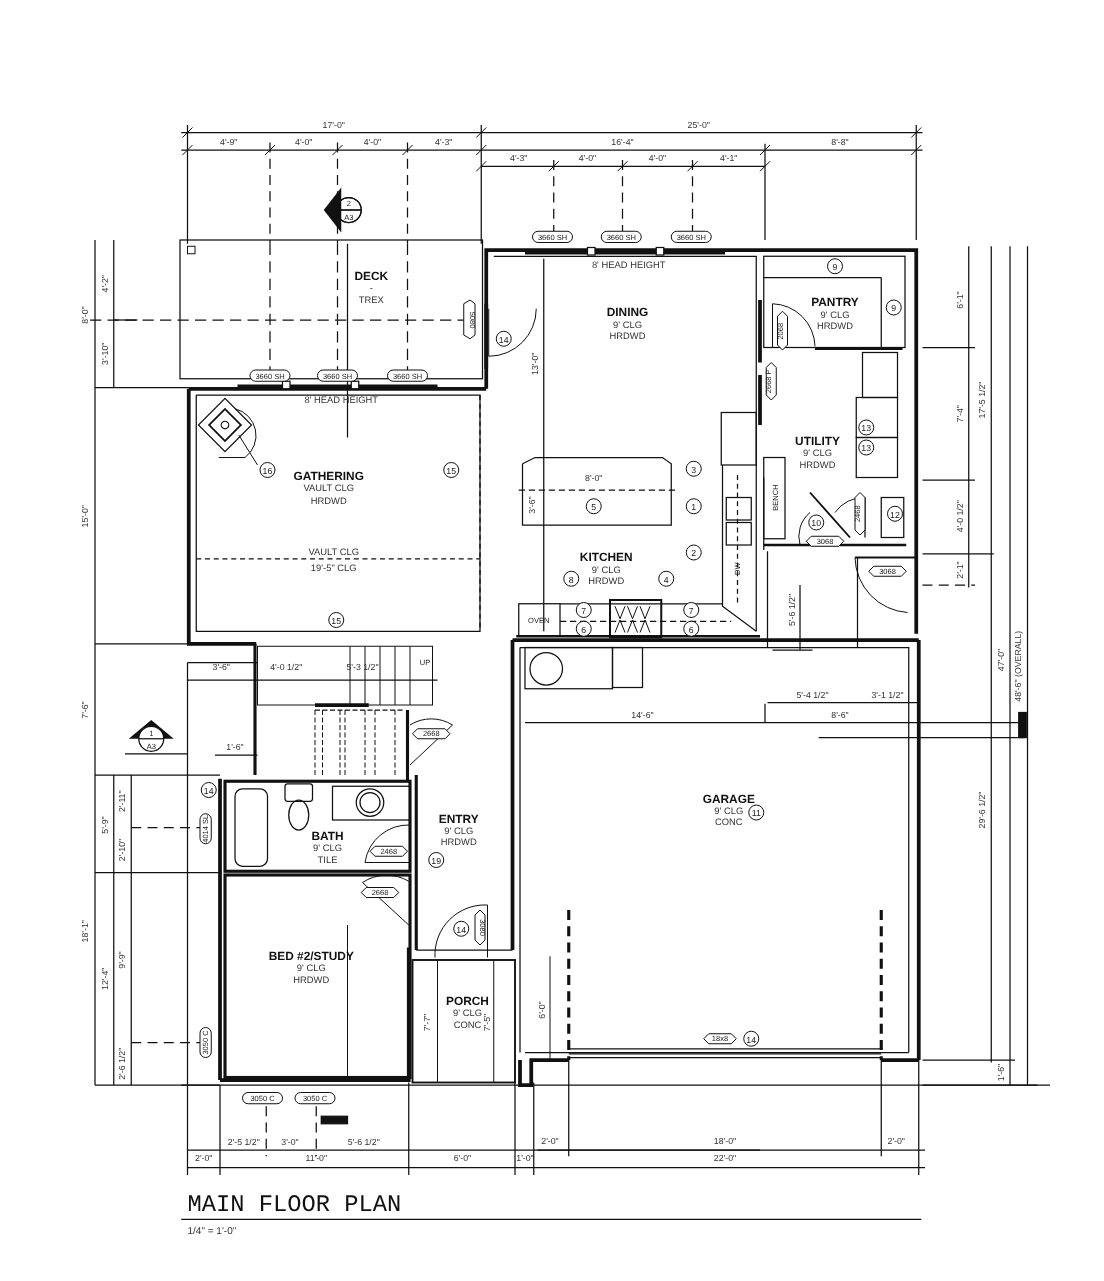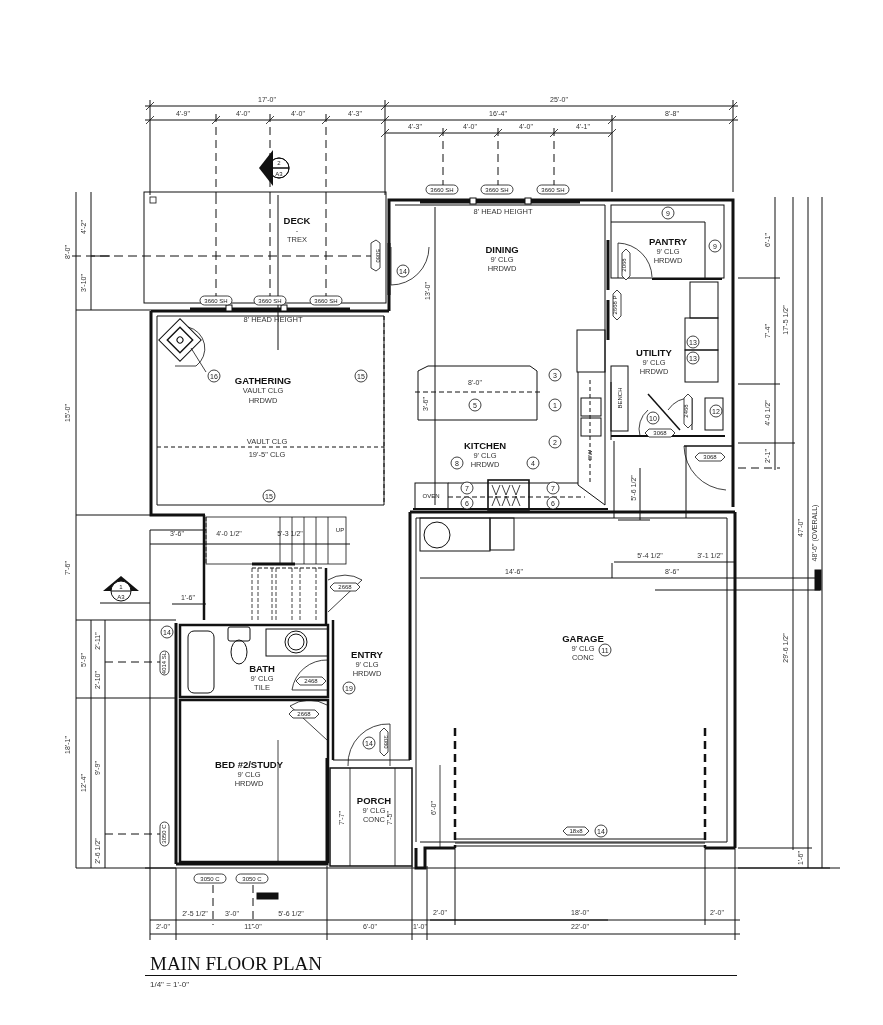--- a/index.html
+++ b/index.html
@@ -3,21 +3,21 @@
 <meta charset="utf-8">
 <style>
   html, body { margin: 0; padding: 0; background: #ffffff; }
   body { width: 883px; height: 1025px; position: relative; overflow: hidden; font-family: "Liberation Sans", sans-serif; }
   #plan { position: absolute; left: 0; top: 0; }
   .dim { font-family: "Liberation Sans", sans-serif; font-size: 7px; fill: #333; }
   .room-name { font-family: "Liberation Sans", sans-serif; font-size: 9.5px; font-weight: bold; fill: #111; }
   .room-sub { font-family: "Liberation Sans", sans-serif; font-size: 7.5px; fill: #333; }
   .tag { font-family: "Liberation Sans", sans-serif; font-size: 6px; fill: #222; }
   .callout { font-family: "Liberation Sans", sans-serif; font-size: 7px; fill: #222; }
-  .title-main { position: absolute; left: 150px; top: 953px; font-size: 19px; color: #111; font-family: Liberation Serif, serif; }
+  .title-main { position: absolute; left: 150px; top: 953px; font-size: 19px; color: #111; font-family: Liberation Mono, monospace; }
   .title-scale { position: absolute; left: 150px; top: 980px; font-size: 8px; color: #333; font-family: "Liberation Sans", sans-serif; }
   .title-rule { position: absolute; left: 145px; top: 975px; width: 592px; height: 1px; background: #111; }
 </style>
 </head>
 <body>
 
 <svg id="plan" width="883" height="1025" viewBox="0 0 883 1025" xmlns="http://www.w3.org/2000/svg">
   <g stroke="#111" fill="none" stroke-width="1">
 
     <line x1="145" y1="106" x2="738" y2="106"></line>

